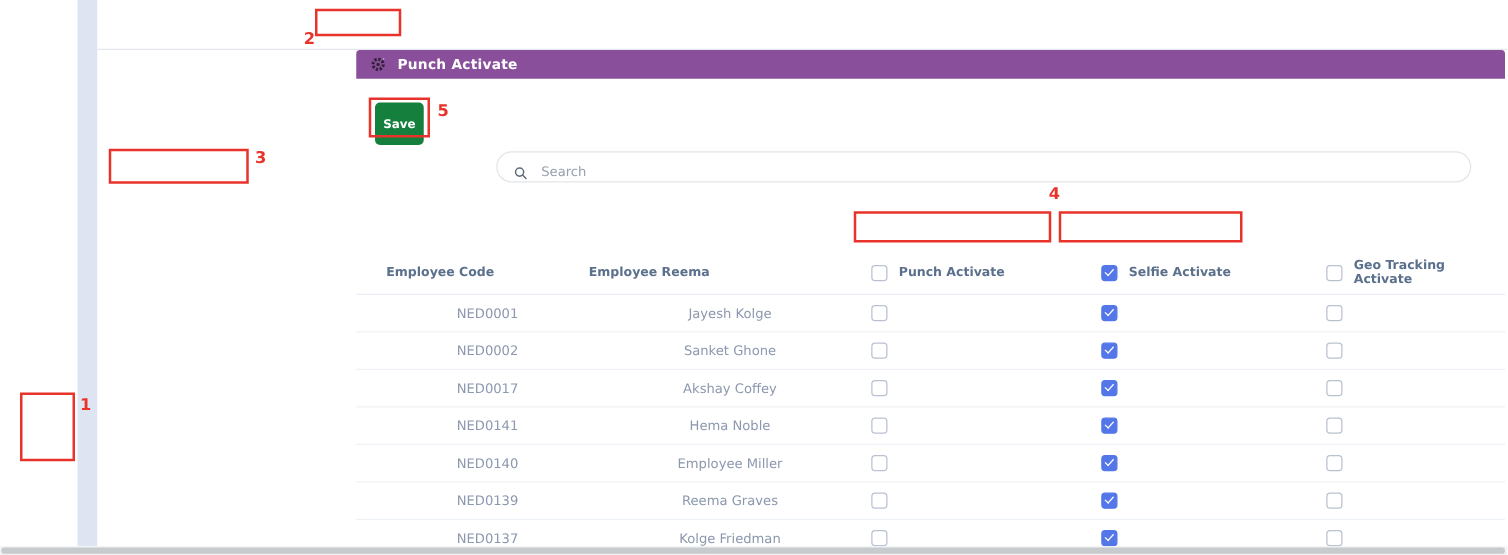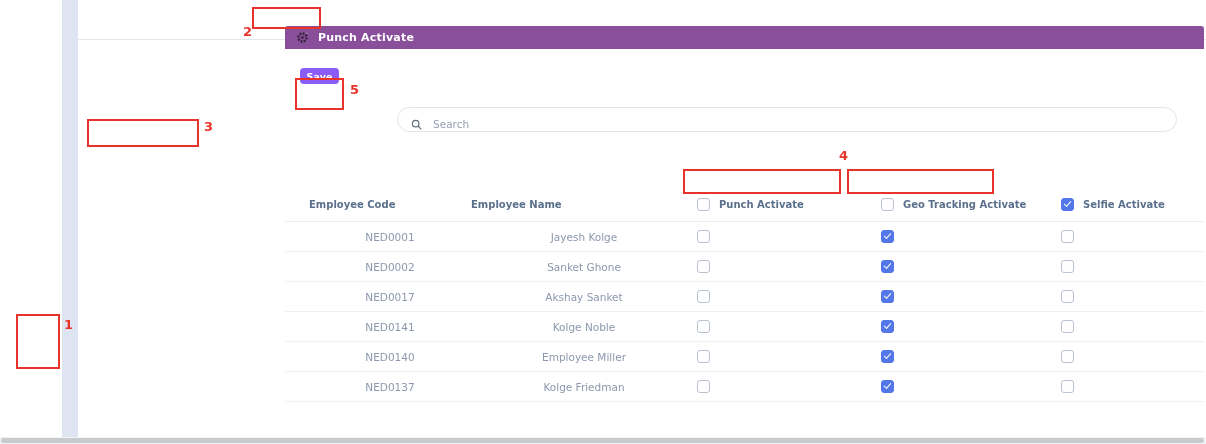--- a/index.html
+++ b/index.html
@@ -17,25 +17,25 @@
   .strip{position:absolute;left:62px;top:0;width:16px;height:437px;background:#dfe4f2;}
   
   .topnav{position:absolute;left:78px;top:0;width:1128px;height:40px;background:#fff;
     border-bottom:1px solid #e3e6ea;display:flex;align-items:center;gap:26px;padding-left:20px;box-sizing:border-box;}
   .tab{display:flex;align-items:center;gap:7px;font-size:10.5px;color:#4e6173;height:100%;position:relative;cursor:pointer;white-space:nowrap;}
   
   .submenu{position:absolute;left:78px;top:41px;width:207px;height:396px;background:#fff;
     display:flex;flex-direction:column;gap:15px;padding:8px 0 0 15px;box-sizing:border-box;}
   .sub-item{display:flex;align-items:center;gap:10px;height:22px;font-size:10.5px;color:#5d6d87;cursor:pointer;}
   
-  .content{position:absolute;left:285px;top:26px;width:919px;height:395px;background:#fff;}
+  .content{position:absolute;left:285px;top:40px;width:919px;height:395px;background:#fff;}
   .panel-header{height:23px;background:#8a4f9b;border-radius:3px 3px 0 0;display:flex;align-items:center;gap:8px;
     padding-left:10px;color:#fff;font-weight:bold;font-size:11px;letter-spacing:.2px;}
   .panel-header svg{width:15px;height:15px;display:block;}
-  .save-btn{position:absolute;left:15px;top:42px;width:39px;height:16px;background:#8b5cf6;color:#fff;border:none;
+  .save-btn{position:absolute;left:15px;top:42px;width:39px;height:34px;background:#15803d;color:#fff;border:none;
     border-radius:4px;font-size:9.5px;font-weight:bold;font-family:inherit;cursor:pointer;}
   .search-wrap{position:absolute;left:112px;top:81px;width:780px;height:25px;border:1px solid #e2e5ea;border-radius:14px;
     display:flex;align-items:flex-end;gap:8px;padding-left:12px;box-sizing:border-box;background:#fff;}
   .search-wrap svg{width:13px;height:13px;display:block;}
   .search-input{border:none;outline:none;background:transparent;font-size:10.5px;font-family:inherit;color:#333;flex:1;}
   .search-input::placeholder{color:#98a1b0;}
   
   .table{position:absolute;left:0;top:125px;width:919px;margin-top:36px;}
   .thead,.trow{display:grid;grid-template-columns:162px 226px 184px 180px 1fr;padding-left:24px;align-items:center;box-sizing:border-box;}
   .thead{height:35px;border-bottom:1px solid #eaeef4;}
@@ -99,32 +99,32 @@
           <circle cx="10.5" cy="10.5" r="6"></circle>
           <path d="M15.2 15.2l4.8 4.8"></path>
         </svg>
       </span>
     <input class="search-input" placeholder="Search" style="">
   </div>
 
   <div class="table">
     <div class="thead">
       <div class="th">Employee Code</div>
-      <div class="th">Employee Name</div>
+      <div class="th">Employee Reema</div>
       <div class="cbcol">
         <span class="cb"></span>
         <span class="th">Punch Activate</span>
       </div>
       <div class="cbcol">
+        <span class="cb checked"></span>
+        <span class="th">Selfie Activate</span>
+      </div>
+      <div class="cbcol">
         <span class="cb"></span>
         <span class="th">Geo Tracking Activate</span>
-      </div>
-      <div class="cbcol">
-        <span class="cb checked"></span>
-        <span class="th">Selfie Activate</span>
       </div>
     </div>
     <div>
 
     <div class="trow">
         <div class="td">NED0001</div>
         <div class="td">Jayesh Kolge</div>
         <div class="cbcol">
             <span class="cb"></span>
           </div>
@@ -143,47 +143,60 @@
           </div>
         <div class="cbcol">
             <span class="cb checked"></span>
           </div>
         <div class="cbcol">
             <span class="cb"></span>
           </div>
       </div>
         <div class="trow">
         <div class="td">NED0017</div>
-        <div class="td">Akshay Sanket</div>
+        <div class="td">Akshay Coffey</div>
         <div class="cbcol">
             <span class="cb"></span>
           </div>
         <div class="cbcol">
             <span class="cb checked"></span>
           </div>
         <div class="cbcol">
             <span class="cb"></span>
           </div>
       </div>
         <div class="trow">
         <div class="td">NED0141</div>
-        <div class="td">Kolge Noble</div>
+        <div class="td">Hema Noble</div>
         <div class="cbcol">
             <span class="cb"></span>
           </div>
         <div class="cbcol">
             <span class="cb checked"></span>
           </div>
         <div class="cbcol">
             <span class="cb"></span>
           </div>
       </div>
         <div class="trow">
         <div class="td">NED0140</div>
         <div class="td">Employee Miller</div>
+        <div class="cbcol">
+            <span class="cb"></span>
+          </div>
+        <div class="cbcol">
+            <span class="cb checked"></span>
+          </div>
+        <div class="cbcol">
+            <span class="cb"></span>
+          </div>
+      </div>
+        <div class="trow">
+        <div class="td">NED0139</div>
+        <div class="td">Reema Graves</div>
         <div class="cbcol">
             <span class="cb"></span>
           </div>
         <div class="cbcol">
             <span class="cb checked"></span>
           </div>
         <div class="cbcol">
             <span class="cb"></span>
           </div>
       </div>

